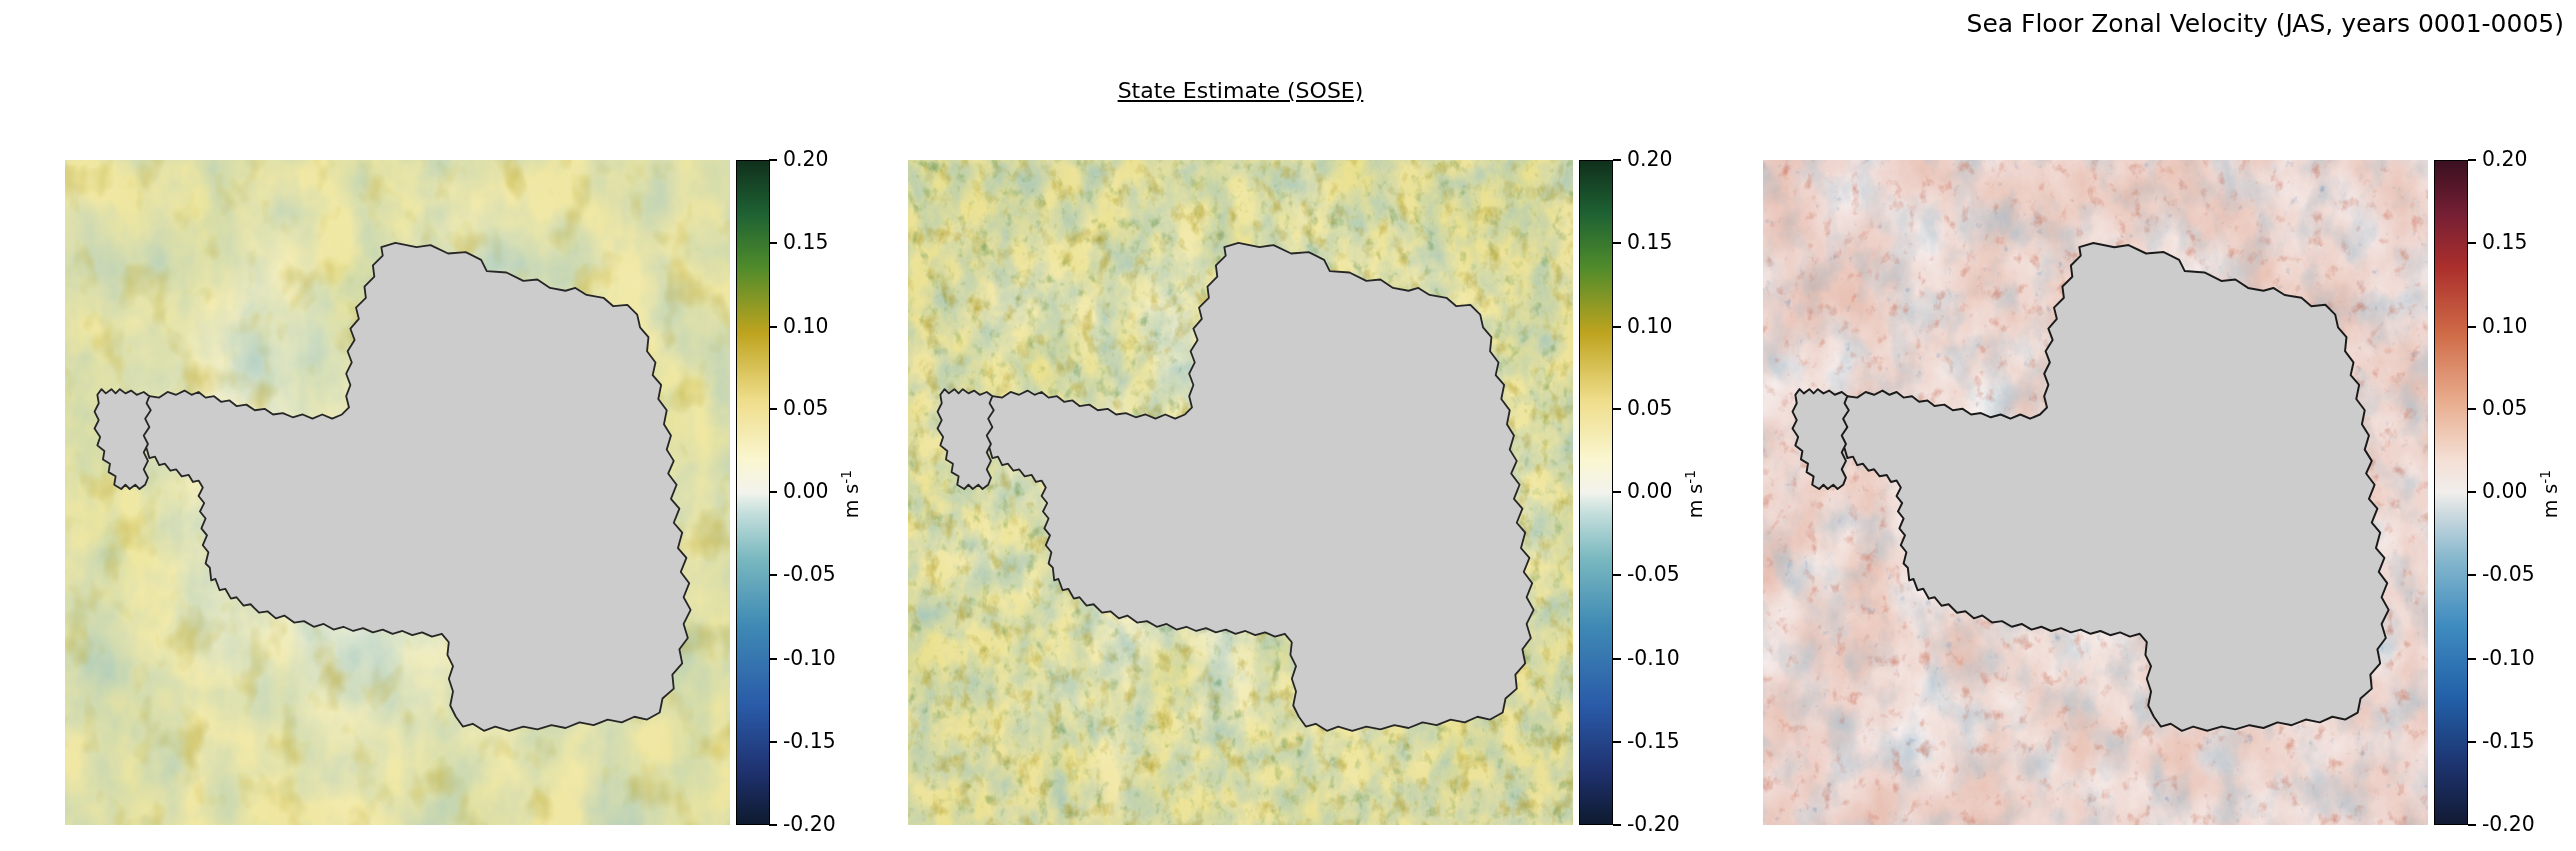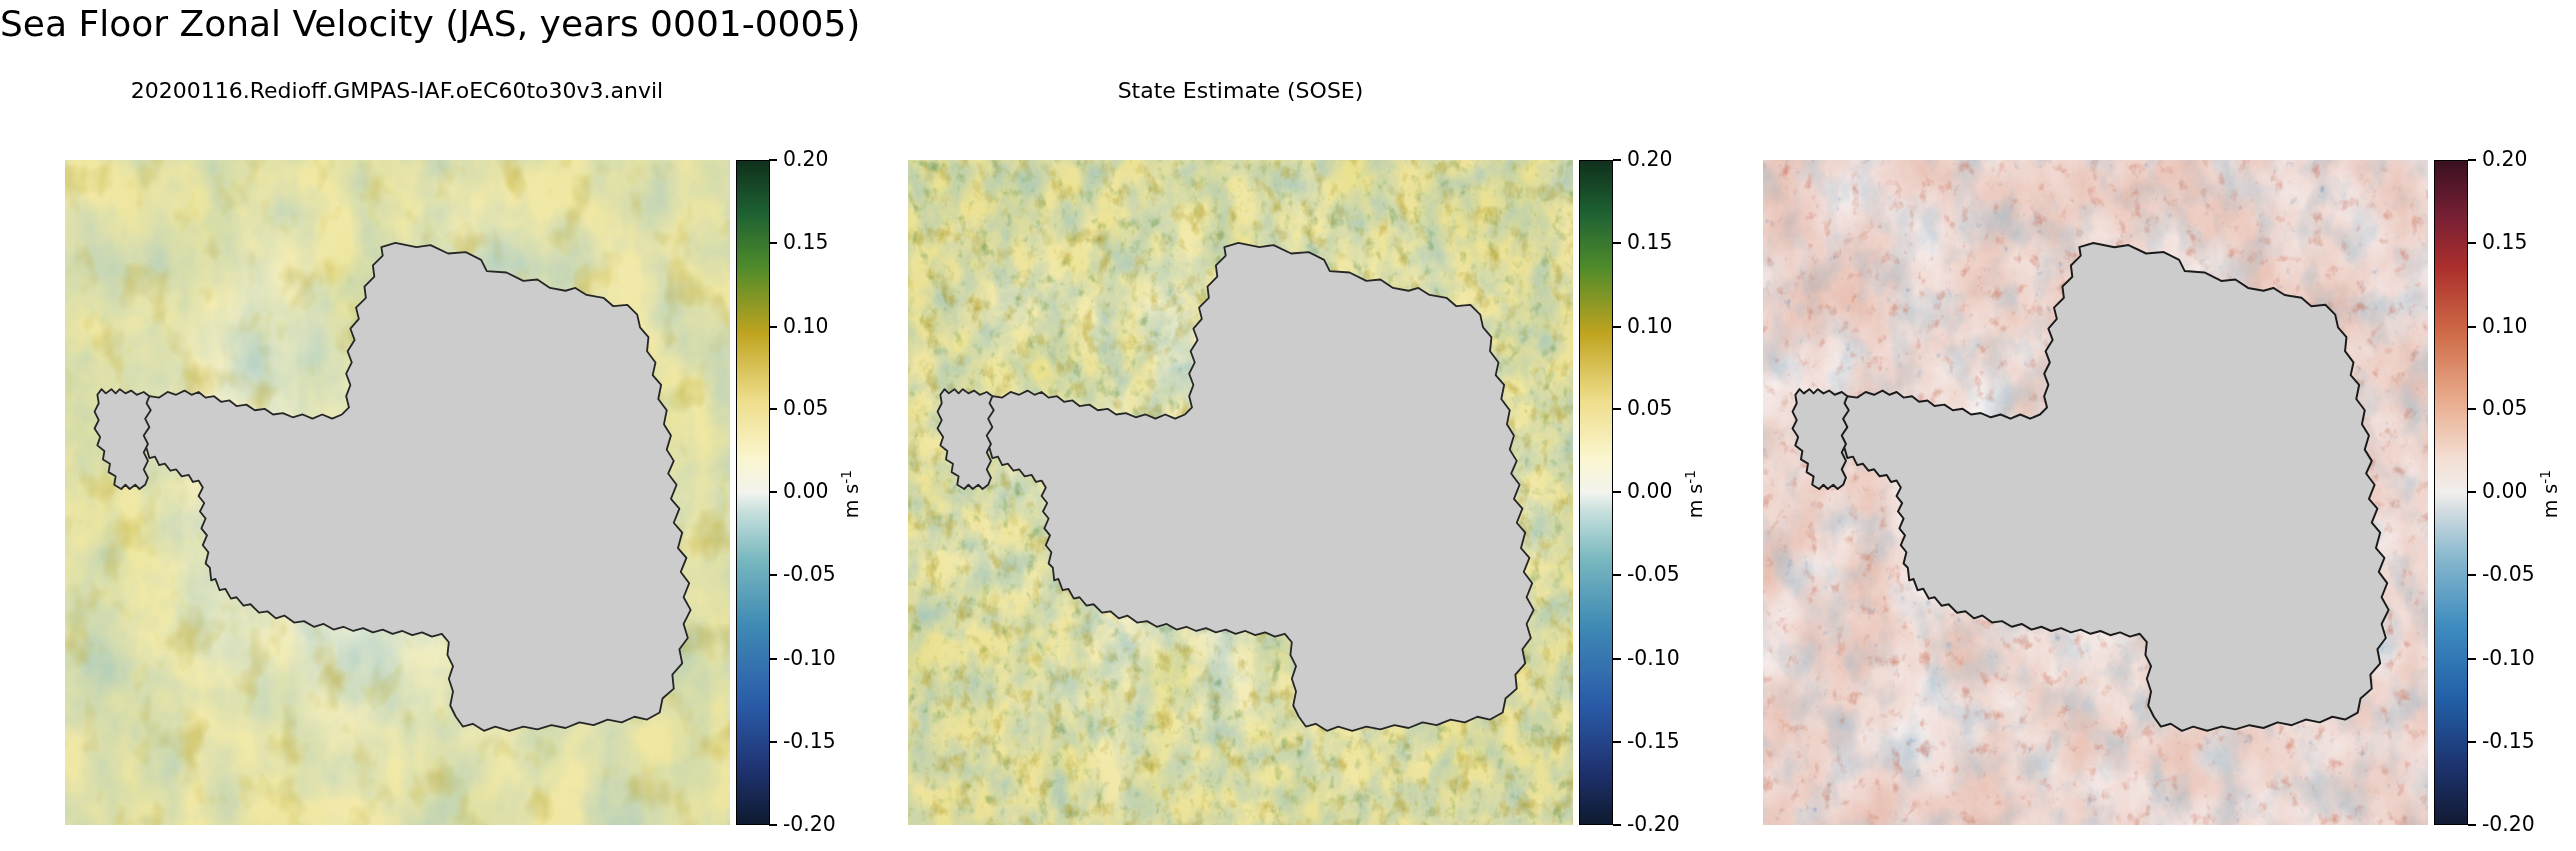--- a/index.html
+++ b/index.html
@@ -8,22 +8,22 @@
     font-family:"DejaVu Sans","Liberation Sans",sans-serif;
     color:#000000;
     overflow:hidden;
     position:relative;
   }
   .figure{position:absolute;left:0;top:0;width:2576px;height:852px;background:#fff;}
 
   
   .suptitle{
     position:absolute;left:0;top:0;width:2564px;
-    text-align:left;
-    font-size:36px;
+    text-align:right;
+    font-size:25px;
     line-height:32px;
     padding-top:8.4px;
     color:#000;
     white-space:nowrap;
   }
   .panel-title{
     position:absolute;
     text-align:center;
     font-size:22px;
     line-height:24px;
@@ -87,21 +87,20 @@
   }
   .cbar-unit sup{font-size:0.72em;vertical-align:super;}
 </style>
 </head>
 <body>
 
 <div class="figure">
 
   <div class="suptitle">Sea Floor Zonal Velocity (JAS, years 0001-0005)</div>
 
-  <div class="panel-title" style="left:0px;top:79px;width:794px;">20200116.Redioff.GMPAS-IAF.oEC60to30v3.anvil</div>
 
   <div class="panel" style="left:65px;">
     <div class="field">
       <svg viewBox="0 0 946 946" preserveAspectRatio="none" shape-rendering="auto">
         <defs>
           <filter id="turb1" x="-10%" y="-10%" width="120%" height="120%">
             <feTurbulence type="fractalNoise" baseFrequency="0.006 0.004" numOctaves="5" seed="17" result="n"></feTurbulence>
             <feColorMatrix in="n" type="matrix" values="0 0 0 0 0  0 0 0 0 0  0 0 0 0 0  1 0.6 0 0 -0.25" result="a"></feColorMatrix>
             <feComposite in="SourceGraphic" in2="a" operator="in"></feComposite>
           </filter>
@@ -201,21 +200,21 @@
       </div>
     <div class="tick" style="top:665px;">
         <span class="line"></span>
         <span class="lbl">-0.20</span>
       </div>
   </div>
   <div class="cbar-unit" style="left:826px;top:482px;">
     <span>m</span><span>&nbsp;</span><span>s</span><sup>-1</sup>
   </div>
 
-  <div class="panel-title" style="left:856px;top:79px;width:769px;">State Estimate (SOSE)</div>
+  <div class="panel-title" style="left:856px;top:79px;width:769px;text-decoration:underline;">State Estimate (SOSE)</div>
 
   <div class="panel" style="left:908px;">
     <div class="field">
       <svg viewBox="0 0 946 946" preserveAspectRatio="none" shape-rendering="auto">
         <defs>
           <filter id="turb2" x="-10%" y="-10%" width="120%" height="120%">
             <feTurbulence type="fractalNoise" baseFrequency="0.012 0.008" numOctaves="6" seed="5" result="n"></feTurbulence>
             <feColorMatrix in="n" type="matrix" values="0 0 0 0 0  0 0 0 0 0  0 0 0 0 0  1 0.5 0 0 -0.22" result="a"></feColorMatrix>
             <feComposite in="SourceGraphic" in2="a" operator="in"></feComposite>
           </filter>

